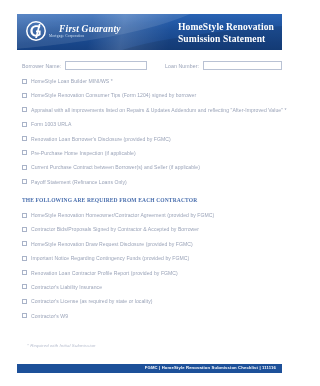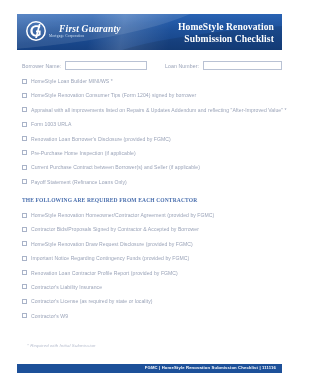--- a/index.html
+++ b/index.html
@@ -90,21 +90,21 @@
     font-size: 3.4px;
     color: #cfe0f3;
     letter-spacing: 0.25px;
     display: block;
     margin-top: 1px;
   }
   .header-title {
     position: absolute;
     right: 8px;
     top: 7px;
-    text-align: right;
+    text-align: left;
   }
   .header-title span {
     display: block;
     font-family: "Liberation Serif", serif;
     font-weight: bold;
     font-size: 9.6px;
     color: #ffffff;
     line-height: 11.5px;
     letter-spacing: 0.1px;
   }
@@ -243,21 +243,21 @@
         </svg>
       </div>
       <div class="logo-text">
         <span class="logo-name">First Guaranty</span>
         <span class="logo-sub">Mortgage Corporation</span>
       </div>
     </div>
 
     <div class="header-title">
       <span>HomeStyle Renovation</span>
-      <span>Submission Checklist</span>
+      <span>Sumission Statement</span>
     </div>
   </div>
 
   <div class="form-row">
     <div class="field field-borrower">
       <span class="field-label">Borrower Name:</span>
       <input class="field-input" type="text" value="" style="">
     </div>
     <div class="field field-loan">
       <span class="field-label">Loan Number:</span>

